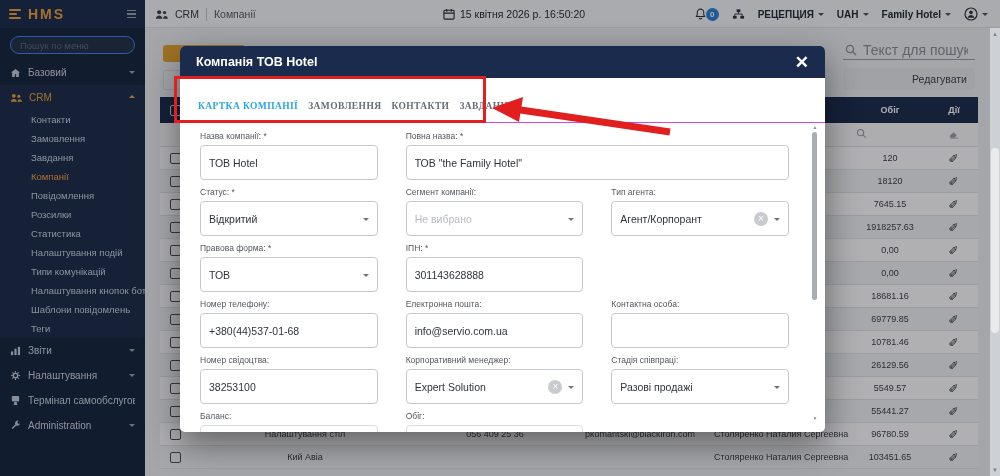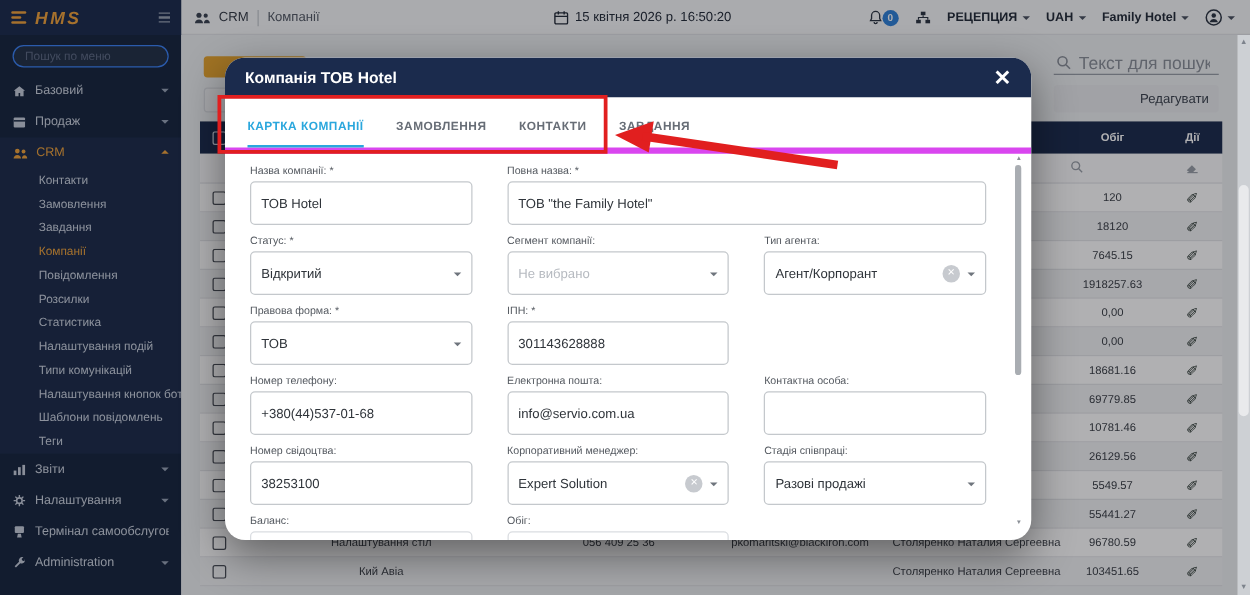--- a/index.html
+++ b/index.html
@@ -1,21 +1,21 @@
 <!DOCTYPE html>
 <html><head>
 <meta charset="utf-8">
 <style>
   *{box-sizing:border-box;margin:0;padding:0;}
   body{font-family:"Liberation Sans",sans-serif;background:#888;}
   .stage{position:relative;width:1000px;height:476px;overflow:hidden;background:#eef0f2;}
 
   
   .topbar{position:absolute;top:0;left:0;right:0;height:28px;background:#f7f8f9;border-bottom:1px solid #e2e4e8;}
-  .brand{position:absolute;left:0;top:0;width:145px;height:28px;background:#1b2b4d;display:flex;align-items:center;padding:4px 9px;gap:7px;font-style:italic;}
+  .brand{position:absolute;left:0;top:0;width:145px;height:28px;background:#1b2b4d;display:flex;align-items:center;padding:4px 9px;gap:7px;}
   .logobars i{display:block;height:2px;background:#f0a33c;border-radius:1px;margin:2px 0;}
   .logobars i:nth-child(1){width:12px}.logobars i:nth-child(2){width:8px}.logobars i:nth-child(3){width:12px}
   .brandname{color:#f0a33c;font-weight:bold;font-size:14px;letter-spacing:2px;}
   .menubars{margin-left:auto;cursor:pointer;}
   .menubars i{display:block;width:9px;height:1.5px;background:#98a2b3;margin:1.8px 0;}
   .crumb{position:absolute;left:155px;top:0;height:28px;display:flex;align-items:center;gap:7px;font-size:10.5px;color:#333a45;}
   .crumb .sep{width:1px;height:13px;background:#c4c8ce;}
   .crumb .page{color:#545b66;}
   .datetime{position:absolute;left:443px;top:0;height:28px;display:flex;align-items:center;gap:5px;font-size:10.5px;color:#232b38;}
   .topright{position:absolute;right:12px;top:0;height:28px;display:flex;align-items:center;gap:13px;font-size:10px;color:#232b38;font-weight:bold;}
@@ -58,25 +58,25 @@
 
   
   .pagescroll{position:absolute;right:0;top:28px;width:10px;bottom:0;background:#cdd0d4;z-index:45;}
   .pagescroll .thumb{position:absolute;left:1px;width:8px;top:120px;height:185px;background:#e9eaec;border-radius:4px;}
   .pagescroll .ar{position:absolute;left:0;width:10px;height:10px;color:#7d838c;font-size:6px;text-align:center;line-height:10px;}
 
   
   .overlay{position:absolute;inset:0;background:rgba(8,10,16,.32);z-index:40;}
 
   
-  .modal{position:absolute;left:180px;top:46px;width:645px;height:386px;background:#fff;border-radius:16px;overflow:hidden;z-index:50;box-shadow:0 12px 34px rgba(0,0,0,.45);}
+  .modal{position:absolute;left:180px;top:46px;width:645px;height:386px;background:#fff;border-radius:5px;overflow:hidden;z-index:50;box-shadow:0 12px 34px rgba(0,0,0,.45);}
   .modal-head{height:32px;background:#1b2b4d;display:flex;align-items:center;padding:0 16px;}
   .modal-title{color:#fff;font-size:12.5px;font-weight:bold;}
   .modal-close{margin-left:auto;color:#fff;font-size:17px;line-height:1;cursor:pointer;font-weight:bold;}
-  .modal-tabs{height:45px;display:flex;align-items:flex-end;gap:26px;padding:0 18px;border-bottom:5px solid #d946ef;background:#fff;}
+  .modal-tabs{height:45px;display:flex;align-items:flex-end;gap:10px;padding:0 18px;border-bottom:1px solid #d946ef;background:#fff;font-family:Liberation Serif, serif;}
   .mtab{font-size:9.5px;font-weight:bold;letter-spacing:.4px;color:#676d76;padding-bottom:9px;border-bottom:2px solid transparent;cursor:pointer;white-space:nowrap;}
   .mtab.active{color:#2aa7dd;border-bottom-color:#2aa7dd;}
   .modal-body{padding:8px 36px 0 20px;}
   .frow{display:grid;grid-template-columns:1fr 1fr 1fr;gap:0 28px;margin-bottom:7px;}
   .flabel{font-size:8.5px;color:#53585f;margin-bottom:4px;line-height:10px;}
   .input{height:35px;border:1px solid #c4c8cc;border-radius:4px;display:flex;align-items:center;padding:0 8px;font-size:10.5px;color:#2f343a;background:#fff;cursor:text;}
   .input.sel{cursor:pointer;}
   .input.ph .val{color:#b6bac0;}
   .input.dis{color:#c3c6cb;border-color:#dadde1;}
   .input.dis .val{color:#c3c6cb;}
@@ -169,28 +169,20 @@
 
   <div class="sidebar">
     <input class="sb-search" placeholder="Пошук по меню" style="">
     <div class="sb-item">
       <svg width="11" height="10" viewBox="0 0 12 11">
           <path d="M6 1 1 5h1.3v5h3V7h1.4v3h3V5H11z" fill="#c6cddb"></path>
         </svg>
       <span class="lbl">Базовий</span>
         <span class="chev"></span>
     </div>
-    <div class="sb-item">
-      <svg width="11" height="10" viewBox="0 0 12 11">
-          <rect x="1" y="1" width="10" height="9" rx="1" fill="#c6cddb"></rect>
-          <rect x="1" y="3.4" width="10" height="1.3" fill="#17263f"></rect>
-        </svg>
-      <span class="lbl">Продаж</span>
-        <span class="chev"></span>
-    </div>
     <div class="crm-block">
       <div class="sb-item active">
         <svg width="12" height="10" viewBox="0 0 14 11">
             <circle cx="4.5" cy="3" r="2.2" fill="#f0a33c"></circle>
             <path d="M1 10c0-2 1.6-3.4 3.5-3.4S8 8 8 10z" fill="#f0a33c"></path>
             <circle cx="10.3" cy="3.4" r="1.8" fill="#f0a33c"></circle>
             <path d="M8.7 10c.2-1.8 1-3 2.6-3 1.4 0 2.4 1.2 2.6 3z" fill="#f0a33c"></path>
           </svg>
         <span class="lbl">CRM</span>
           <span class="chev"></span>

